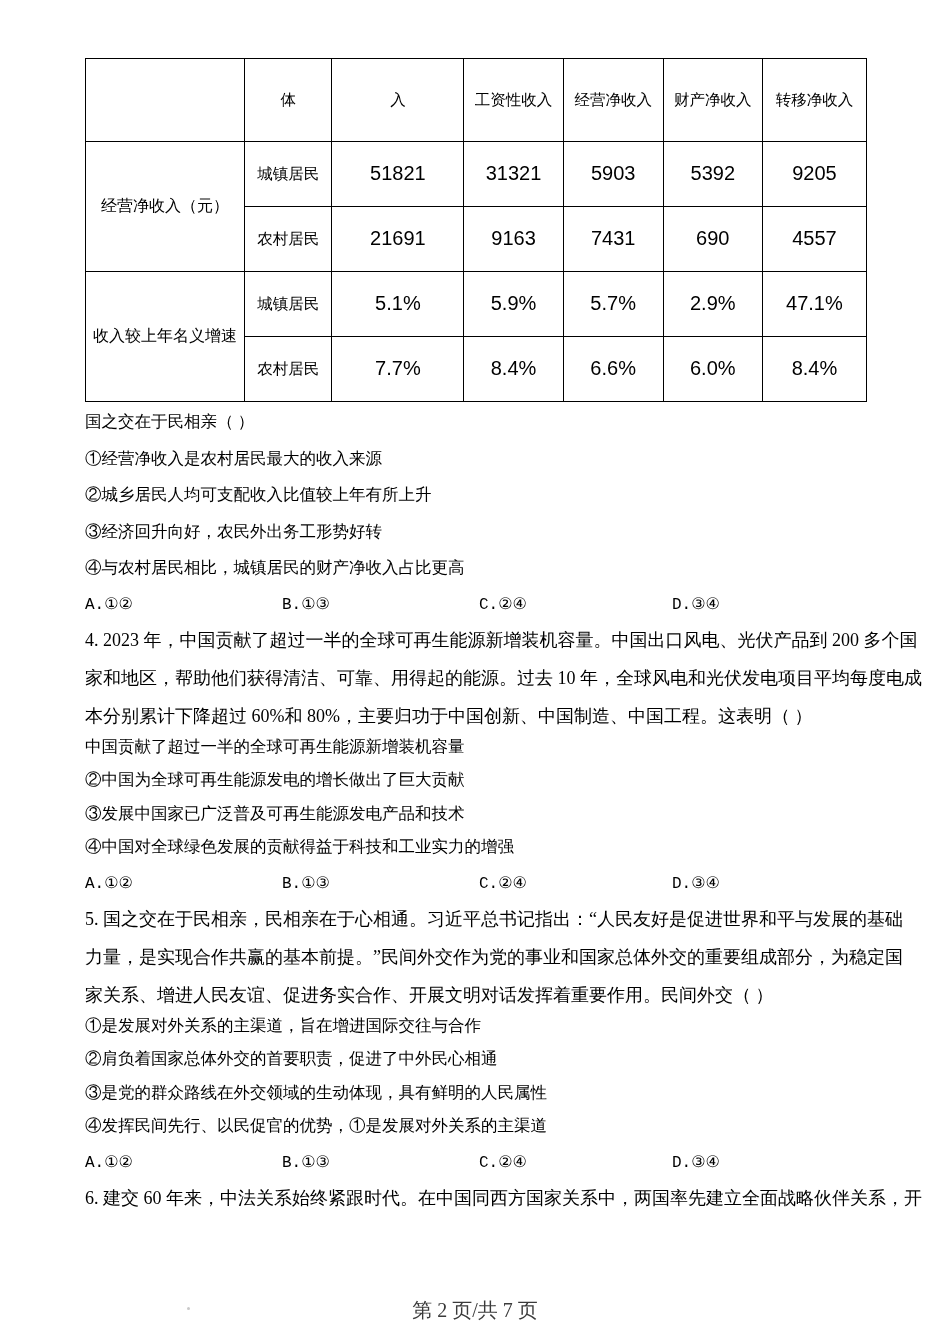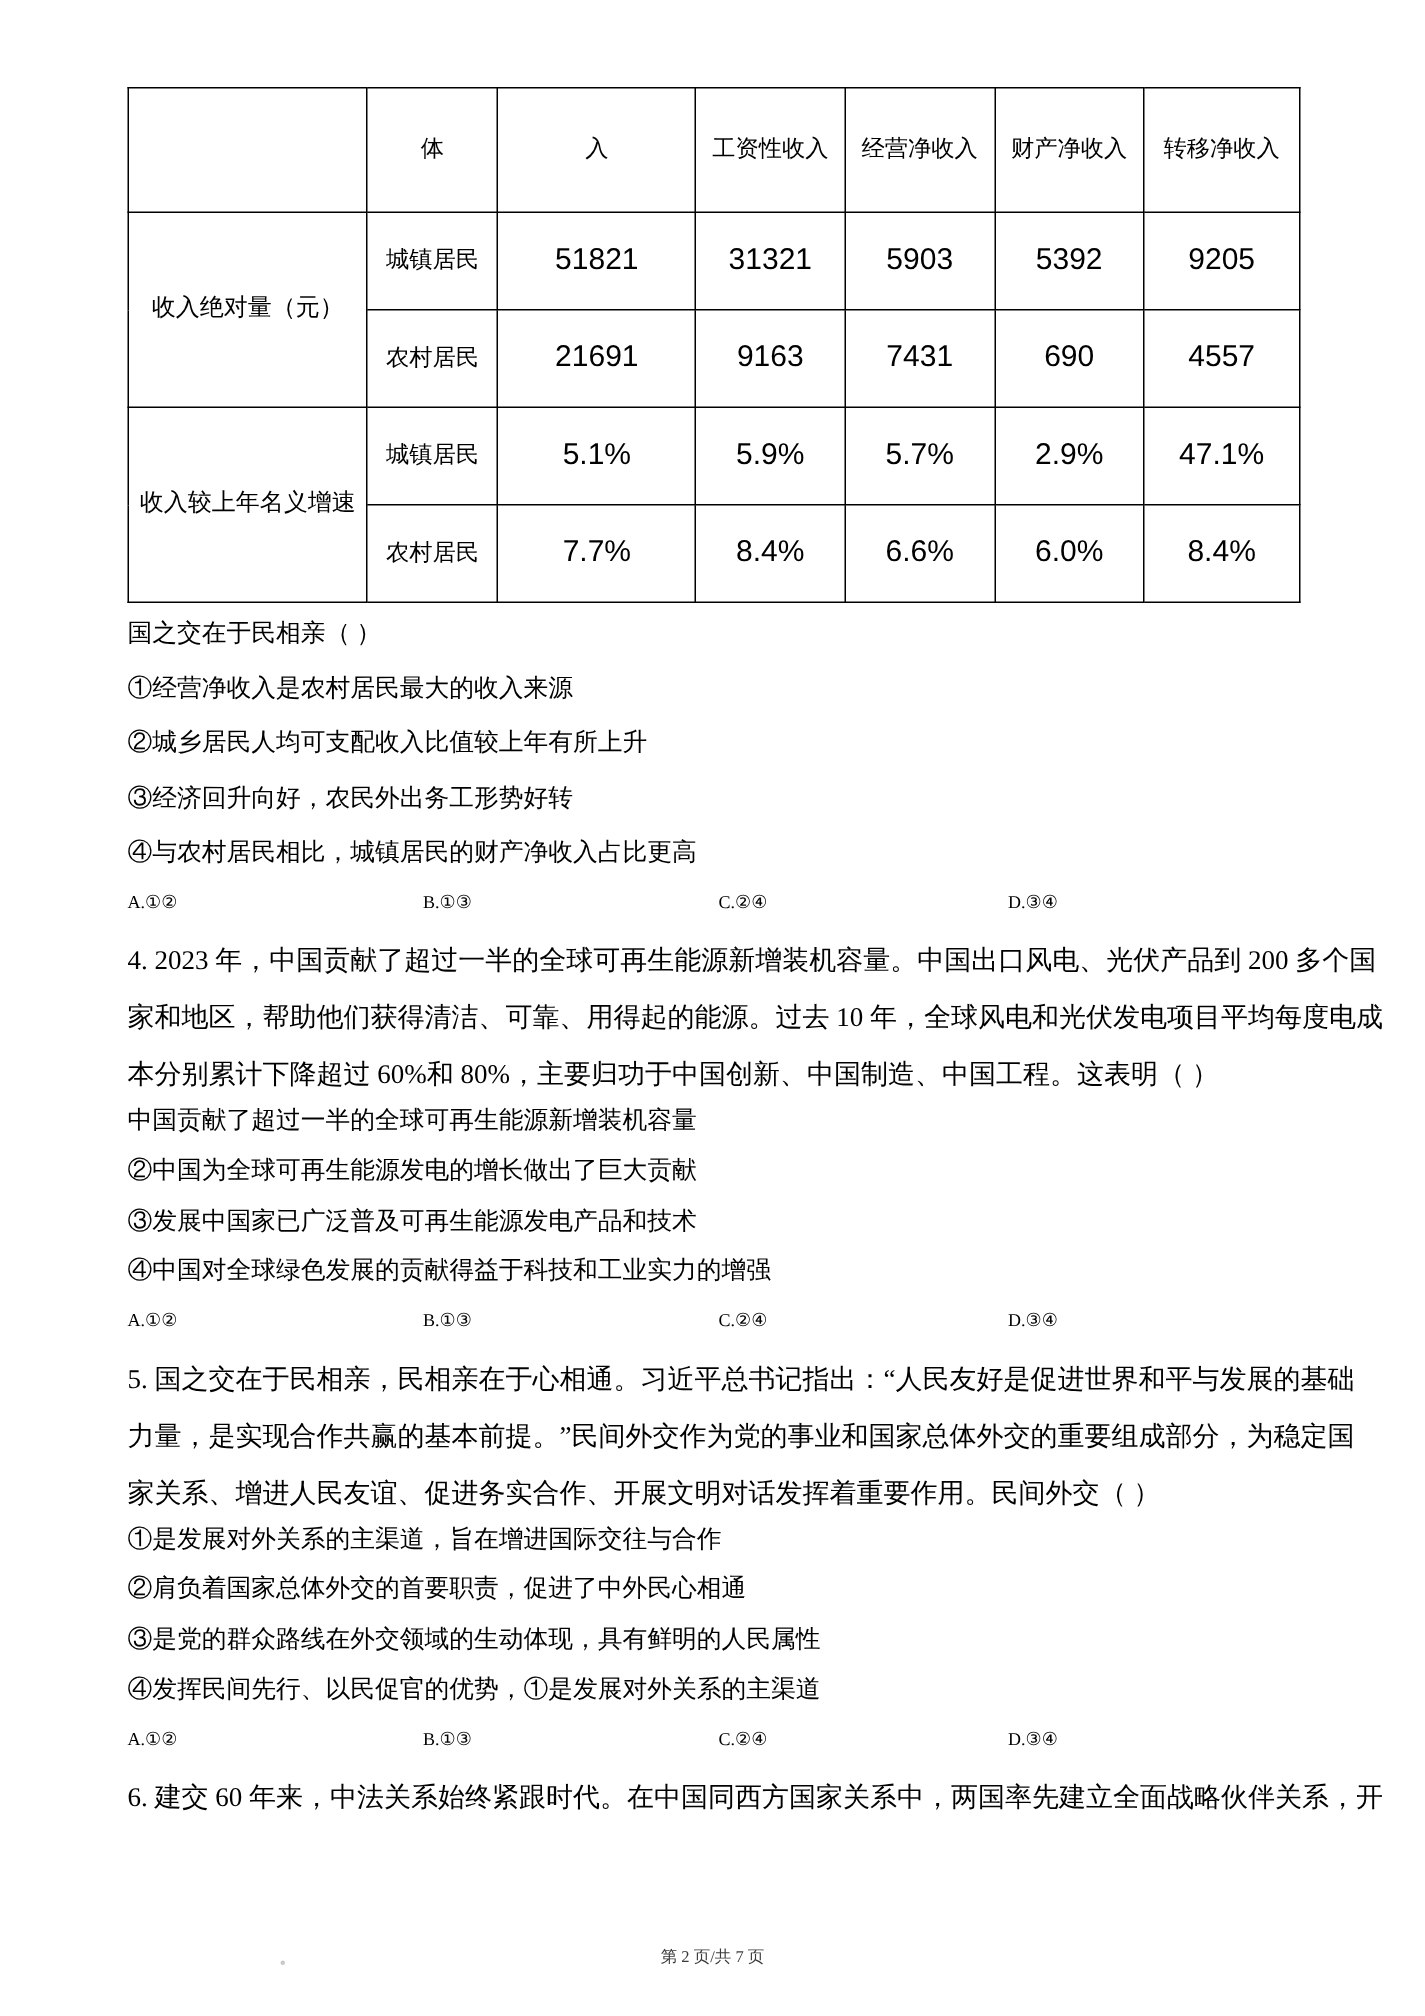--- a/index.html
+++ b/index.html
@@ -81,40 +81,41 @@
     line-height: 1.0;
     margin: 0;
     text-align: justify;
     white-space: nowrap;
   }
 
   
   .options {
     position: relative;
     height: 20px;
-    font-size: 12px;
+    font-size: 16px;
+    font-family: Liberation Mono, monospace;
   }
   .options span {
     position: absolute;
     top: 0;
     white-space: nowrap;
   }
   .opt-a { left: 0px;   }
   .opt-b { left: 197px; }
   .opt-c { left: 394px; }
   .opt-d { left: 587px; }
 
   
   #footer {
     position: absolute;
     left: 0;
     top: 1297px;
     width: 950px;
     text-align: center;
-    font-size: 11px;
+    font-size: 20px;
     color: #3a3a3a;
     font-family: "Liberation Serif", "DejaVu Serif", serif;
   }
   #smudge {
     position: absolute;
     left: 187px;
     top: 1307px;
     width: 3px;
     height: 3px;
     background: #c9c9c9;
@@ -142,21 +143,21 @@
           <td class="hdr"></td>
           <td class="hdr">体</td>
           <td class="hdr">入</td>
           <td class="hdr">工资性收入</td>
           <td class="hdr">经营净收入</td>
           <td class="hdr">财产净收入</td>
           <td class="hdr">转移净收入</td>
         </tr>
 
         <tr>
-          <td class="grouplbl" rowspan="2">收入绝对量（元）</td>
+          <td class="grouplbl" rowspan="2">经营净收入（元）</td>
           <td class="rowlbl">城镇居民</td>
           <td class="num">51821</td>
           <td class="num">31321</td>
           <td class="num">5903</td>
           <td class="num">5392</td>
           <td class="num">9205</td>
         </tr>
         <tr>
           <td class="rowlbl">农村居民</td>
           <td class="num">21691</td>

